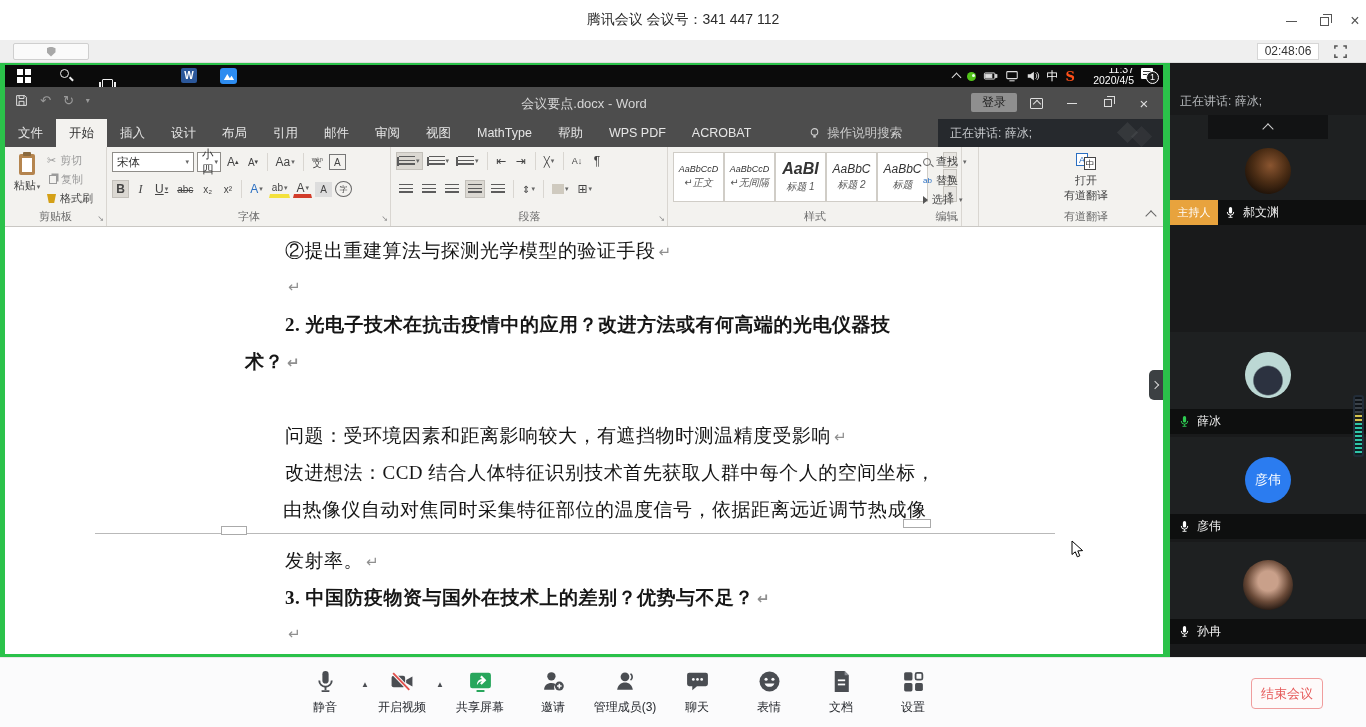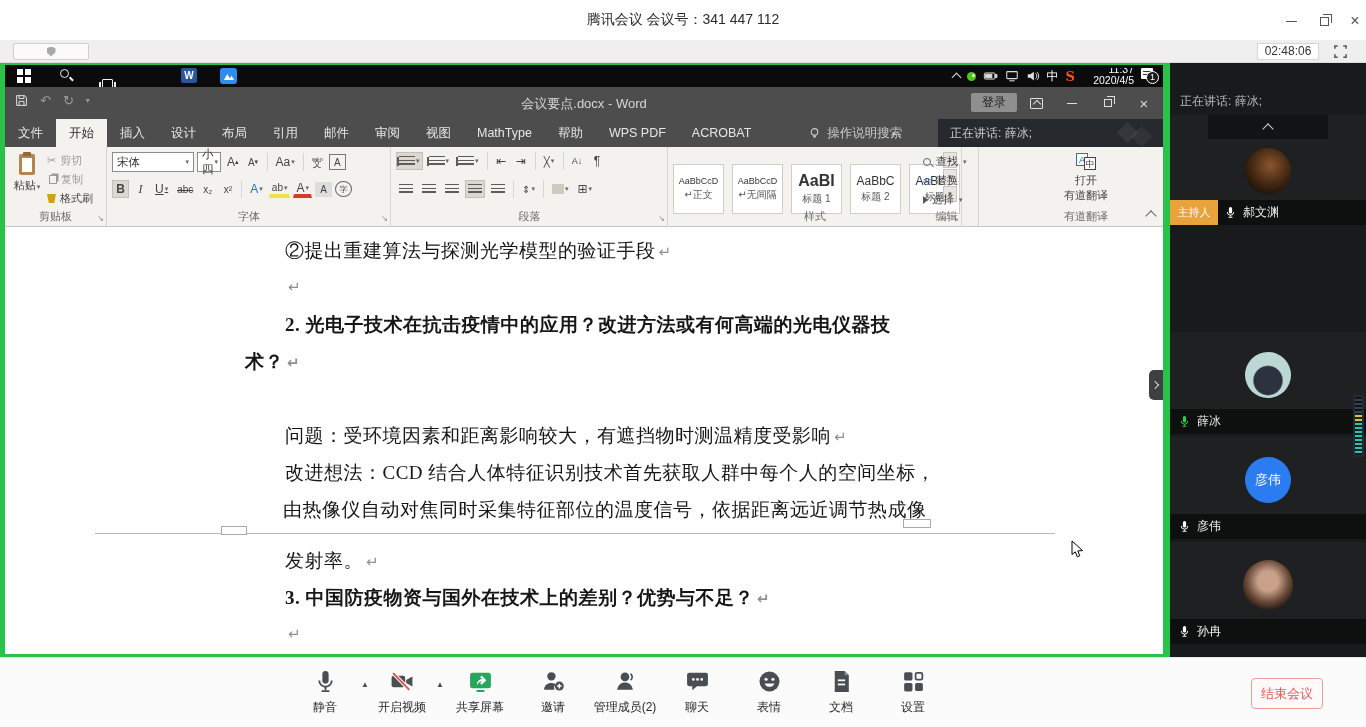--- a/index.html
+++ b/index.html
@@ -96,21 +96,21 @@
   .clip-ic::after { content:""; position:absolute; left:3px; top:4px; width:10px; height:14px; background:#fff; }
   .clip-ic::before { content:""; position:absolute; left:4px; top:-2px; width:8px; height:4px; background:#8a6a3f; border-radius:1px; }
   .mini-col { position:absolute; left:42px; top:5px; display:flex; flex-direction:column; gap:2px; }
   .mini-btn { display:flex; align-items:center; gap:4px; font-size:11px; color:#454545; height:17px; }
   .mini-btn.dim { color:#9b9b9b; }
   .copy-sq { width:8px; height:9px; border:1px solid #9b9b9b; box-shadow:2px -2px 0 -0.5px #9b9b9b; margin-left:2px; }
   .brush-sq { width:9px; height:9px; background:#d4a017; clip-path:polygon(0 0,100% 0,80% 100%,20% 100%); }
   .find-ic { width:8px; height:8px; border:1.3px solid #666; border-radius:50%; position:relative; margin-right:1px; }
   .find-ic::after { content:""; position:absolute; left:6px; top:6px; width:4px; height:1.4px; background:#666; transform:rotate(45deg); }
   .sel-ic { width:0; height:0; border-left:5px solid #555; border-top:4px solid transparent; border-bottom:4px solid transparent; }
-  .scards { position:absolute; left:4px; top:17px; display:flex; gap:8px; }
+  .scards { position:absolute; left:4px; top:5px; display:flex; gap:0;font-style:italic; }
   .scard { width:51px; height:50px; background:#fff; border:1px solid #d0cdc7; display:flex; flex-direction:column; align-items:center; justify-content:center; gap:2px; }
   .scard .samp { font-size:9px; color:#333; white-space:nowrap; }
   .scard .samp.h1 { font-size:16px; font-weight:bold; }
   .scard .samp.h2 { font-size:12px; }
   .scard .nm { font-size:10px; color:#555; white-space:nowrap; }
   .sscroll { position:absolute; left:274px; top:5px; width:14px; height:50px; display:flex; flex-direction:column; gap:1px; }
   .sscroll span { flex:1; background:#e8e6e2; border:1px solid #c8c5bf; font-size:6px; color:#555; text-align:center; line-height:14px; }
   .chev { display:inline-block; width:8px; height:8px; border-right:1.6px solid #666; border-bottom:1.6px solid #666; }
   .chev.up { transform:rotate(-135deg); }
   .chev.right { transform:rotate(-45deg); }
@@ -592,21 +592,21 @@
           <path d="M17.6 14.2v4.4M15.4 16.4h4.4" stroke="#fbfbfc" stroke-width="1.5"></path>
         </svg>
       <div class="tb-lbl">邀请</div>
     </div>
     <div class="tb-item" style="left:582px">
       <svg width="25" height="25" viewBox="0 0 24 24" fill="#4a4d52">
           <circle cx="11.5" cy="7.5" r="4.2"></circle>
           <path d="M4 20c.5-4.5 3.6-7 7.5-7s7 2.5 7.5 7z"></path>
           <path d="M16.8 4.6a3.6 3.6 0 0 1 0 6" fill="none" stroke="#4a4d52" stroke-width="1.6"></path>
         </svg>
-      <div class="tb-lbl">管理成员(2)</div>
+      <div class="tb-lbl">管理成员(3)</div>
     </div>
     <div class="tb-item" style="left:654px">
       <svg width="25" height="25" viewBox="0 0 24 24" fill="#4a4d52">
           <path d="M4 3.5h16a2 2 0 0 1 2 2v9a2 2 0 0 1-2 2h-8.5L7 20.5V16.5H4a2 2 0 0 1-2-2v-9a2 2 0 0 1 2-2z"></path>
           <circle cx="8" cy="10" r="1.3" fill="#fbfbfc"></circle>
           <circle cx="12" cy="10" r="1.3" fill="#fbfbfc"></circle>
           <circle cx="16" cy="10" r="1.3" fill="#fbfbfc"></circle>
         </svg>
       <div class="tb-lbl">聊天</div>
     </div>

